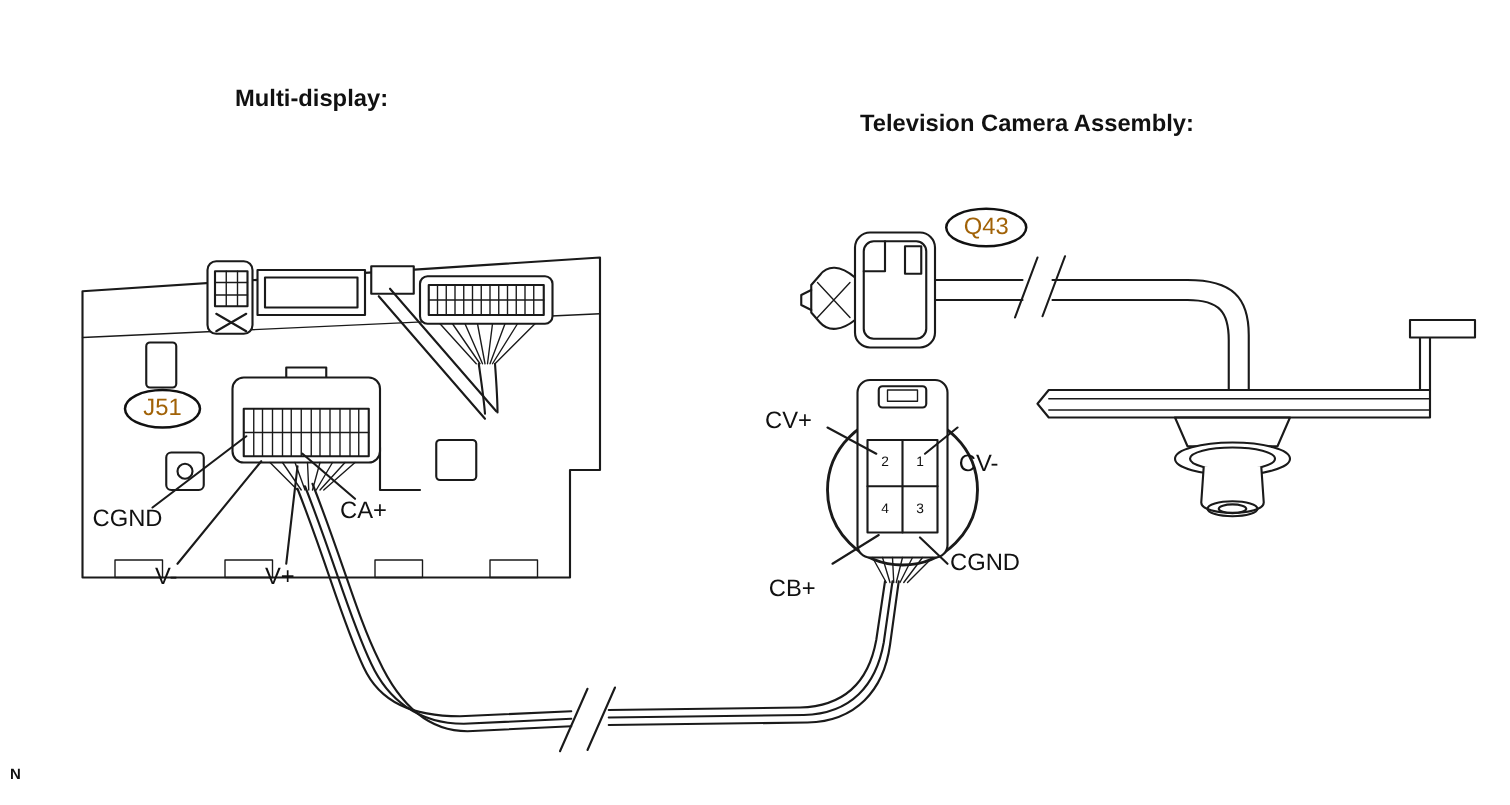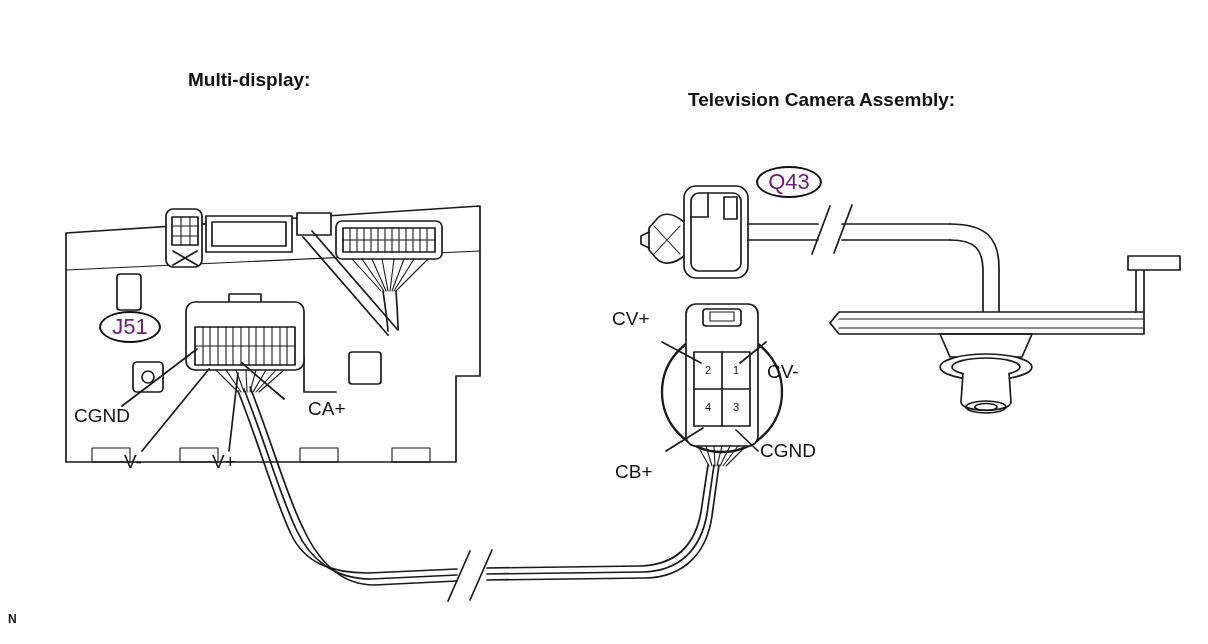--- a/index.html
+++ b/index.html
@@ -7,21 +7,21 @@
     position:relative; width:1208px; height:644px; background:#ffffff;
     font-family:"Liberation Sans", sans-serif; overflow:hidden;
   }
   .stage svg { position:absolute; left:0; top:0; }
   .lbl {
     position:absolute; color:#111; font-size:19px; white-space:nowrap; line-height:1.1;
   }
   .title { font-weight:bold; }
   .oval {
     position:absolute; border:2px solid #111; border-radius:50%;
-    background:#fff; text-align:center; font-size:22px; color:#701a75;
+    background:#fff; text-align:center; font-size:19px; color:#a16207;
   }
   .pin-num {
     position:absolute; font-size:11px; color:#111; width:14px; text-align:center;
   }
   .footnote { position:absolute; font-size:12px; font-weight:bold; color:#111; }
 
   
   .ln  { fill:none; stroke:#1a1a1a; stroke-width:1.7; stroke-linejoin:round; stroke-linecap:round; }
   .lnf { fill:#ffffff; stroke:#1a1a1a; stroke-width:1.7; stroke-linejoin:round; }
   .thin  { stroke-width:1.1; }
@@ -150,25 +150,25 @@
     </g>
   </svg>
 
   <div class="lbl title" style="left:188px; top:70px;">Multi-display:</div>
   <div class="lbl title" style="left:688px; top:70px;margin-top:20px;">Television Camera Assembly:</div>
 
   <div class="oval" style="left:99px; top:311px; width:58px; height:28px; line-height:28px;">J51</div>
   <div class="oval" style="left:756px; top:166px; width:62px; height:28px; line-height:28px;">Q43</div>
 
   <div class="lbl" style="left:74px;  top:406px;">CGND</div>
-  <div class="lbl" style="left:272px; top:399px;margin-left:36px;">CA+</div>
+  <div class="lbl" style="left:272px; top:399px;">CA+</div>
   <div class="lbl" style="left:124px; top:452px;">V-</div>
   <div class="lbl" style="left:212px; top:452px;">V+</div>
 
-  <div class="lbl" style="left:612px; top:309px;">CV+</div>
+  <div class="lbl" style="left:612px; top:327px;">CV+</div>
   <div class="lbl" style="left:767px; top:327px;margin-top:35px;">CV-</div>
   <div class="lbl" style="left:615px; top:462px;">CB+</div>
   <div class="lbl" style="left:760px; top:441px;">CGND</div>
 
   <div class="pin-num" style="left:701px; top:364px;">2</div>
   <div class="pin-num" style="left:729px; top:364px;">1</div>
   <div class="pin-num" style="left:701px; top:401px;">4</div>
   <div class="pin-num" style="left:729px; top:401px;">3</div>
 
   <div class="footnote" style="left:8px; top:612px;">N</div>

